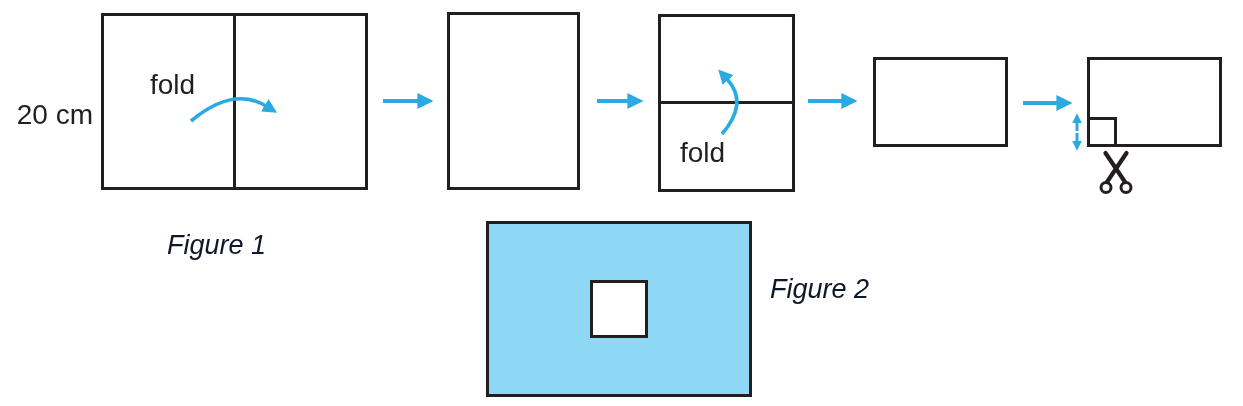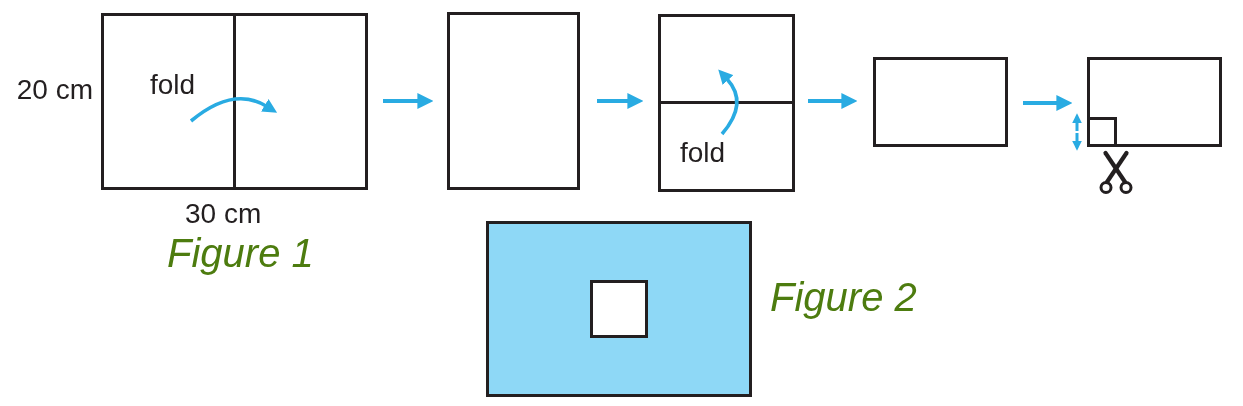--- a/index.html
+++ b/index.html
@@ -7,35 +7,34 @@
     position:relative;width:1243px;height:406px;background:#fff;overflow:hidden;
     font-family:"Liberation Sans","DejaVu Sans",sans-serif;color:#231F20;
   }
   .rect{position:absolute;border:3px solid #231F20;background:#fff;box-sizing:border-box;}
   .vdivider{position:absolute;top:0;bottom:0;left:calc(50% - 1.5px);width:3px;background:#231F20;}
   .hdivider{position:absolute;left:0;right:0;top:calc(50% - 2px);height:3px;background:#231F20;}
   .blue-rect{position:absolute;border:3px solid #231F20;background:#8ED8F6;box-sizing:border-box;}
   .hole{position:absolute;left:calc(50% - 29px);top:calc(50% - 29px);width:52px;height:52px;
         border:3px solid #231F20;background:#fff;}
   .lbl{position:absolute;font-size:28px;line-height:1.1;color:#231F20;white-space:nowrap;}
-  .caption{position:absolute;font-size:40px;font-style:italic;line-height:1.1;color:#4d7c0f;white-space:nowrap;}
+  .caption{position:absolute;font-size:27px;font-style:italic;line-height:1.1;color:#0f172a;white-space:nowrap;}
   .r{text-align:right;} .c{text-align:left;}
   svg.overlay{position:absolute;left:0;top:0;pointer-events:none;}
 </style>
 </head>
 <body>
 
 <div class="canvas">
 
   <div class="rect" style="left:101px;top:13px;width:267px;height:177px;">
     <div class="vdivider"></div>
   </div>
-  <div class="lbl r" style="left:5px;top:75px;width:88px;">20 cm</div>
+  <div class="lbl r" style="left:5px;top:100px;width:88px;">20 cm</div>
   <div class="lbl c" style="left:150px;top:70px;width:104px;">fold</div>
-  <div class="lbl c" style="left:185px;top:199px;width:100px;">30 cm</div>
   <div class="caption c" style="left:167px;top:231px;width:140px;">Figure 1</div>
 
   <div class="rect" style="left:447px;top:12px;width:133px;height:178px;"></div>
 
   <div class="rect" style="left:658px;top:14px;width:137px;height:178px;">
     <div class="hdivider"></div>
   </div>
   <div class="lbl c" style="left:680px;top:138px;width:104px;">fold</div>
 
   <div class="rect" style="left:873px;top:57px;width:135px;height:90px;"></div>

